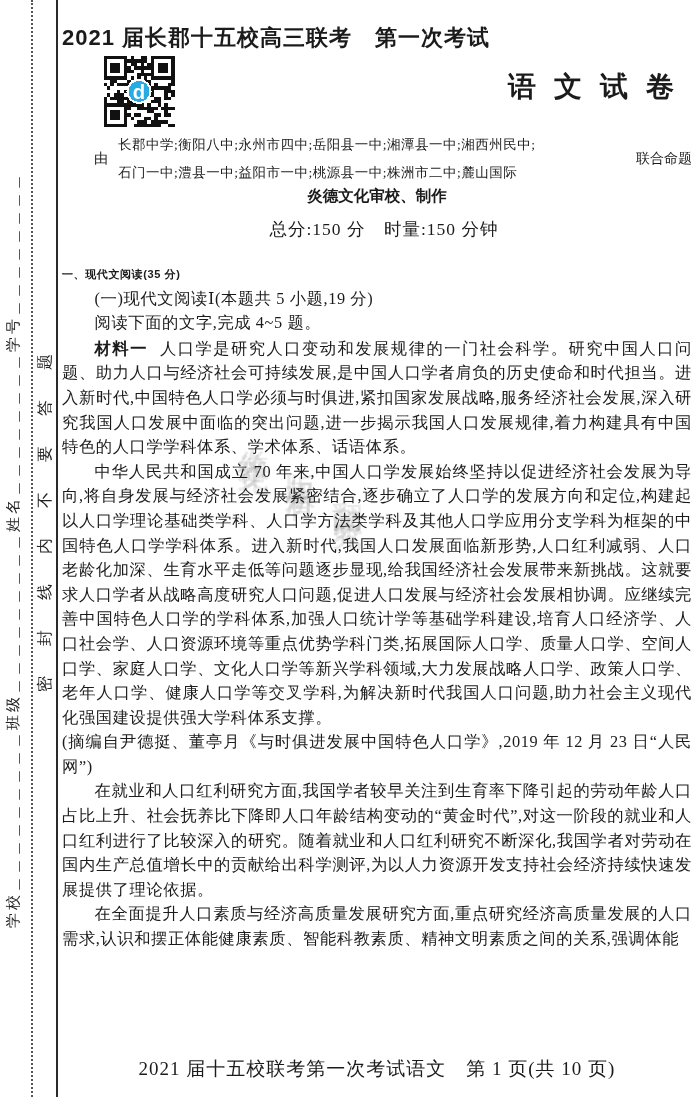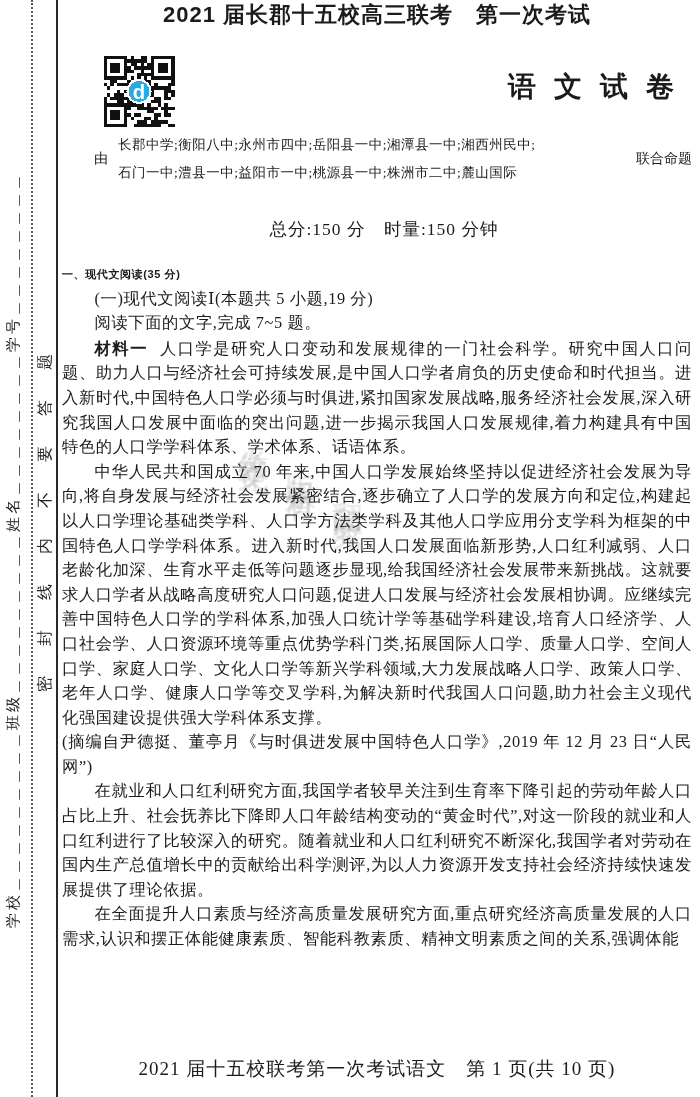--- a/index.html
+++ b/index.html
@@ -10,21 +10,21 @@
   .dotted-rule{position:absolute;left:31px;top:0;height:1097px;border-left:2px dotted #555;}
   .solid-rule{position:absolute;left:56px;top:0;height:1097px;border-left:2px solid #2a2a2a;}
   .v-text{position:absolute;transform:rotate(-90deg);transform-origin:0 0;height:24px;
           white-space:nowrap;color:#222;}
   .v-fields{left:4px;top:928px;width:840px;font-size:15px;letter-spacing:3px;}
   .v-notice{left:35px;top:692px;width:430px;font-size:16px;letter-spacing:30px;
             font-family:"Liberation Sans","DejaVu Sans",sans-serif;}
 
   
   .content{position:absolute;left:62px;top:0;width:630px;}
-  .exam-title{margin:0;padding-top:0;text-align:center;font-size:22px;font-weight:bold;
+  .exam-title{margin:0;padding-top:23px;text-align:left;font-size:22px;font-weight:bold;
               letter-spacing:1px;font-family:"Liberation Sans","DejaVu Sans",sans-serif;}
   .qr{position:absolute;left:40px;top:56px;width:74px;height:71px;}
   .paper-title{position:absolute;left:0;top:68px;width:100%;margin:0;text-align:right;
                font-size:28px;font-weight:bold;letter-spacing:18px;text-indent:18px;}
   .byline{position:absolute;left:32px;top:131px;width:598px;display:flex;align-items:center;}
   .by-label{font-size:14px;margin-right:10px;flex:0 0 auto;}
   .schools{flex:1 1 auto;font-size:13.5px;line-height:28px;letter-spacing:0.5px;}
   .joint{font-size:14px;margin-left:8px;flex:0 0 auto;}
   .producer{position:absolute;left:0;top:186px;width:100%;text-align:center;font-weight:bold;
             font-size:15.5px;font-family:"Liberation Sans","DejaVu Sans",sans-serif;}
@@ -238,26 +238,27 @@
 
     <div class="byline">
       <span class="by-label">由</span>
       <div class="schools">
         <div>长郡中学;衡阳八中;永州市四中;岳阳县一中;湘潭县一中;湘西州民中;</div>
         <div>石门一中;澧县一中;益阳市一中;桃源县一中;株洲市二中;麓山国际</div>
       </div>
       <span class="joint">联合命题</span>
     </div>
 
+    <div class="producer">炎德文化审校、制作</div>
     <div class="score">总分:150 分　时量:150 分钟</div>
 
     <div class="body">
       <p class="sec-head">一、现代文阅读(35 分)</p>
       <p class="indent">(一)现代文阅读Ⅰ(本题共 5 小题,19 分)</p>
-      <p class="indent">阅读下面的文字,完成 7~5 题。</p>
+      <p class="indent">阅读下面的文字,完成 4~5 题。</p>
       <p class="indent just"><b class="mat-label">材料一</b><span>人口学是研究人口变动和发展规律的一门社会科学。研究中国人口问题、助力人口与经济社会可持续发展,是中国人口学者肩负的历史使命和时代担当。进入新时代,中国特色人口学必须与时俱进,紧扣国家发展战略,服务经济社会发展,深入研究我国人口发展中面临的突出问题,进一步揭示我国人口发展规律,着力构建具有中国特色的人口学学科体系、学术体系、话语体系。</span></p>
       <p class="indent just">中华人民共和国成立 70 年来,中国人口学发展始终坚持以促进经济社会发展为导向,将自身发展与经济社会发展紧密结合,逐步确立了人口学的发展方向和定位,构建起以人口学理论基础类学科、人口学方法类学科及其他人口学应用分支学科为框架的中国特色人口学学科体系。进入新时代,我国人口发展面临新形势,人口红利减弱、人口老龄化加深、生育水平走低等问题逐步显现,给我国经济社会发展带来新挑战。这就要求人口学者从战略高度研究人口问题,促进人口发展与经济社会发展相协调。应继续完善中国特色人口学的学科体系,加强人口统计学等基础学科建设,培育人口经济学、人口社会学、人口资源环境等重点优势学科门类,拓展国际人口学、质量人口学、空间人口学、家庭人口学、文化人口学等新兴学科领域,大力发展战略人口学、政策人口学、老年人口学、健康人口学等交叉学科,为解决新时代我国人口问题,助力社会主义现代化强国建设提供强大学科体系支撑。</p>
       <p class="just">(摘编自尹德挺、董亭月《与时俱进发展中国特色人口学》,2019 年 12 月 23 日“人民网”)</p>
       <p class="indent just">在就业和人口红利研究方面,我国学者较早关注到生育率下降引起的劳动年龄人口占比上升、社会抚养比下降即人口年龄结构变动的“黄金时代”,对这一阶段的就业和人口红利进行了比较深入的研究。随着就业和人口红利研究不断深化,我国学者对劳动在国内生产总值增长中的贡献给出科学测评,为以人力资源开发支持社会经济持续快速发展提供了理论依据。</p>
       <p class="indent just">在全面提升人口素质与经济高质量发展研究方面,重点研究经济高质量发展的人口需求,认识和摆正体能健康素质、智能科教素质、精神文明素质之间的关系,强调体能</p>
     </div>
   </div>
 
   <div class="footer">2021 届十五校联考第一次考试语文　第 1 页(共 10 页)</div>
 </div>

